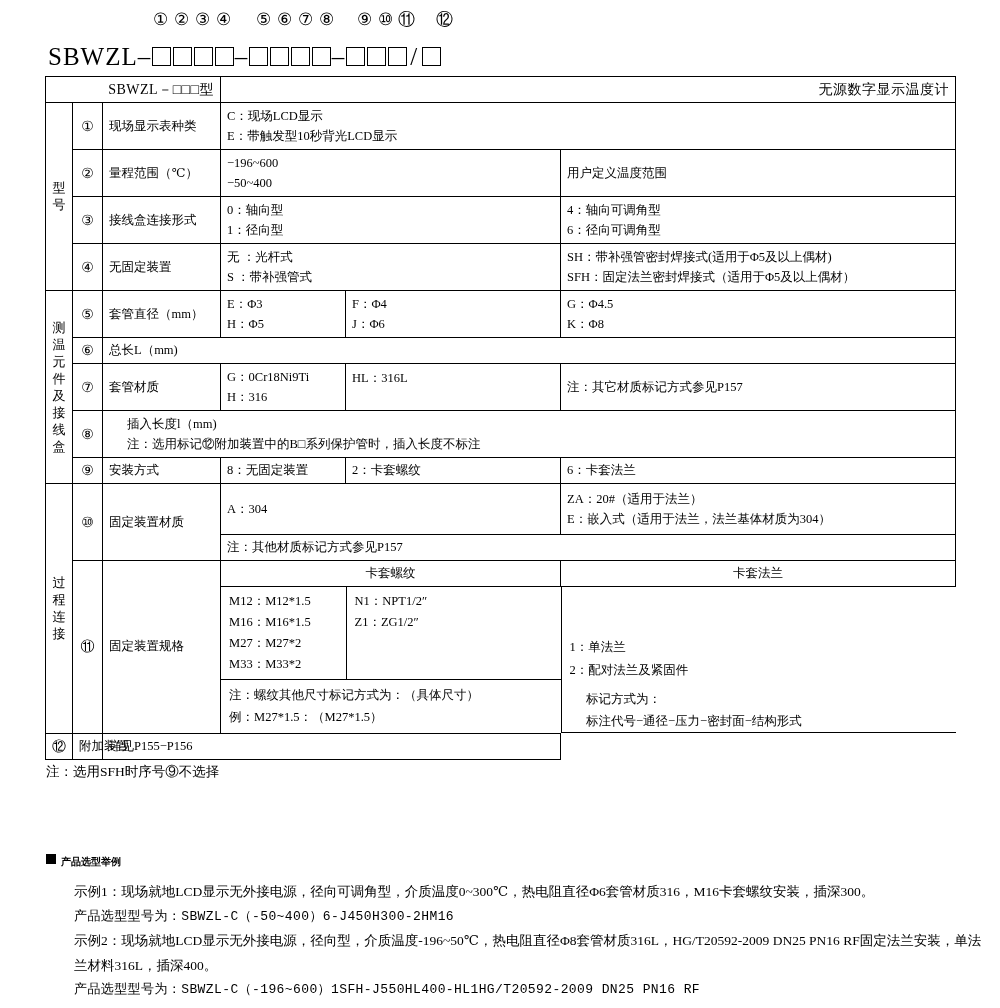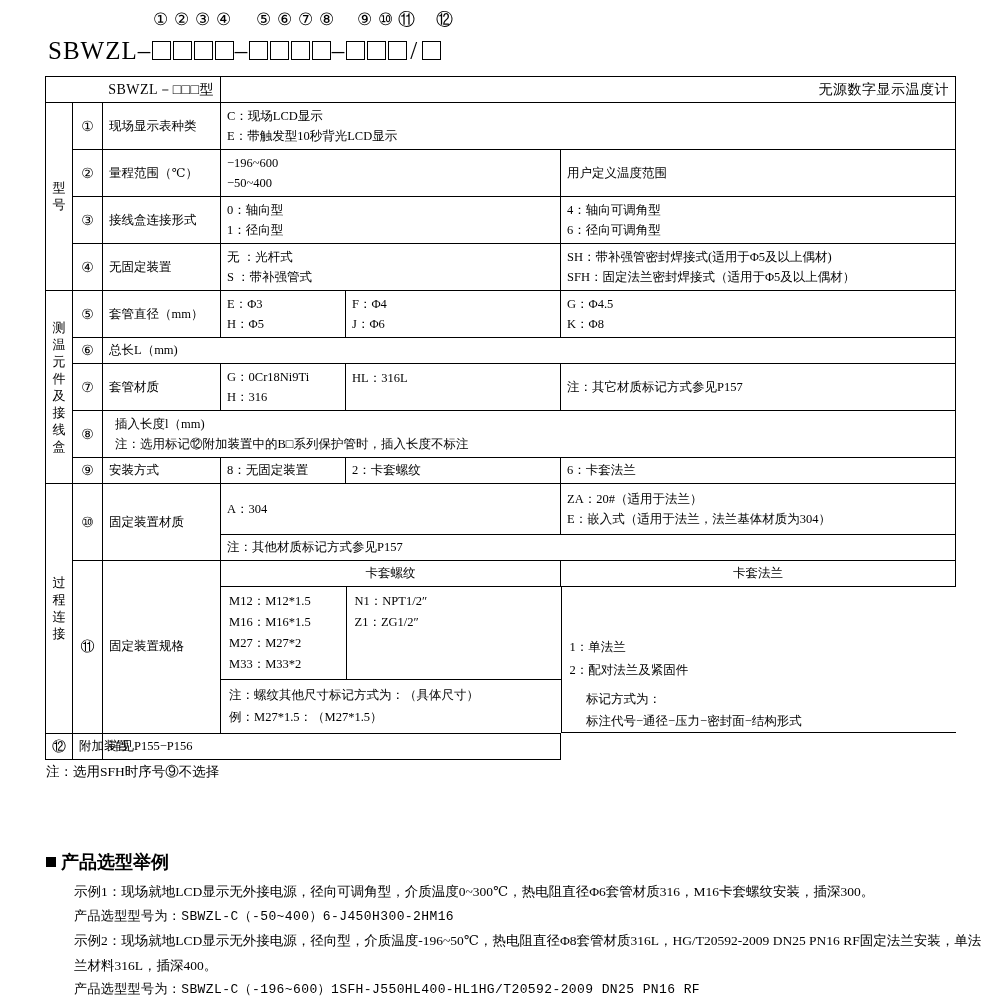--- a/index.html
+++ b/index.html
@@ -40,21 +40,21 @@
   }
   .circle-row .cnum { display: inline-block; width: 21px; text-align: center; }
   .circle-row .gap1 { display: inline-block; width: 19px; }
   .circle-row .gap2 { display: inline-block; width: 17px; }
 
   .code-line {
     font-size: 25px;
     line-height: 34px;
     letter-spacing: 1px;
     white-space: nowrap;
-    margin-top: 2px;
+    margin-top: 8px;
   }
   .code-line .sq {
     display: inline-block;
     width: 17px;
     height: 17px;
     border: 1.6px solid #000;
     vertical-align: -1px;
     margin: 0 1px;
   }
   .code-line .dash { display: inline-block; width: 13px; text-align: center; }
@@ -122,21 +122,21 @@
     line-height: 20px;
   }
 
   
   .section-head {
     position: absolute;
     left: 46px;
     top: 852px;
     font-family: "Liberation Sans", "DejaVu Sans", sans-serif;
     font-weight: bold;
-    font-size: 18px;
+    font-size: 10px;
     line-height: 20px;
   }
   .section-head .blk {
     display: inline-block;
     width: 10px;
     height: 10px;
     background: #000;
     margin-right: 5px;
     vertical-align: 1px;
   }
@@ -269,21 +269,21 @@
         <td class="val two-line">
           <div>G：0Cr18Ni9Ti</div>
           <div>H：316</div>
         </td>
         <td class="val" style="vertical-align:top;padding-top:5px">HL：316L</td>
         <td class="val">注：其它材质标记方式参见P157</td>
       </tr>
 
       <tr>
         <td class="num">⑧</td>
-        <td class="val two-line" colspan="4" style="padding-left:12px">
+        <td class="val two-line" colspan="4" style="padding-left:24px">
           <div>插入长度l（mm)</div>
           <div>注：选用标记⑫附加装置中的B□系列保护管时，插入长度不标注</div>
         </td>
       </tr>
 
       <tr>
         <td class="num">⑨</td>
         <td class="item">安装方式</td>
         <td class="val">8：无固定装置</td>
         <td class="val">2：卡套螺纹</td>

